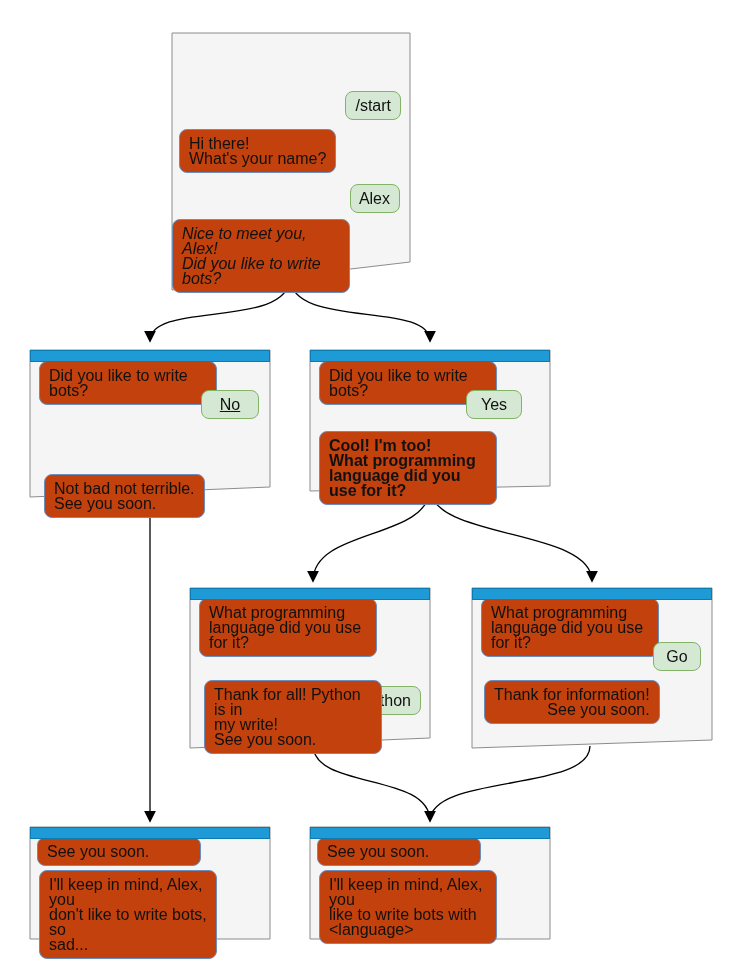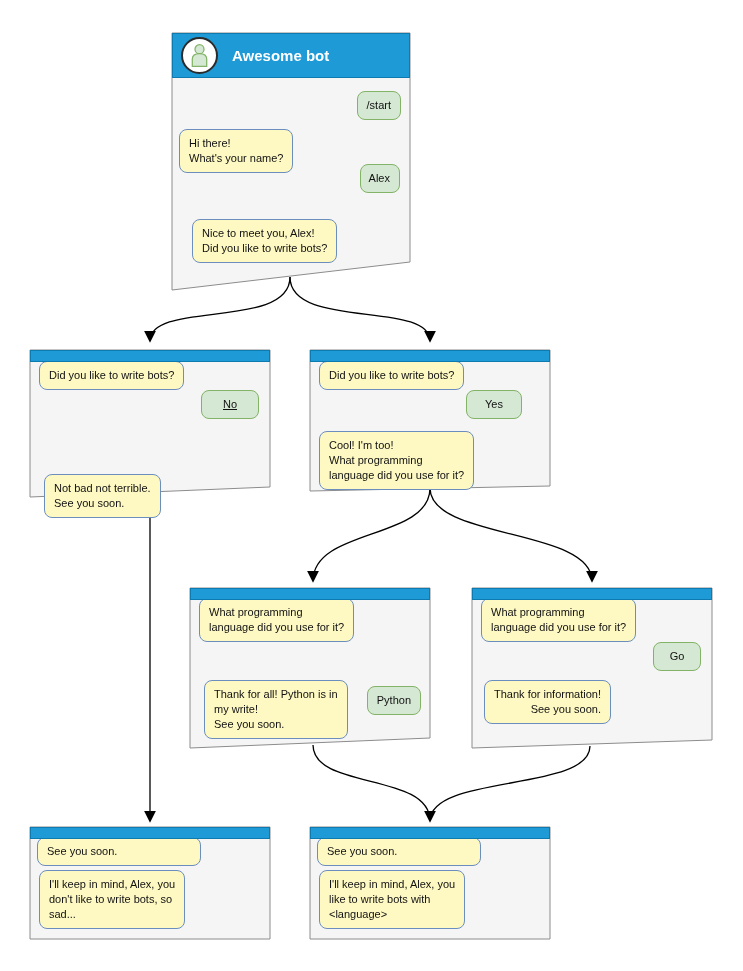--- a/index.html
+++ b/index.html
@@ -29,30 +29,30 @@
     color:#ffffff;font-weight:bold;font-size:15px;
   }
   .avatar{
     width:37px;height:37px;border-radius:50%;
     background:#ffffff;border:2px solid #2b2b2b;
     box-sizing:border-box;
     display:flex;align-items:center;justify-content:center;
   }
   .bubble{
     position:absolute;
-    font-size:11px;line-height:15px;color:#111;
+    font-size:16px;line-height:15px;color:#111;
     padding:6px 9px;
     border-radius:8px;
     white-space:pre-line;
     box-sizing:border-box;
     max-width:178px;
     z-index:2;
   }
   .bubble.bot{
-    background:#fef9c3;border:1px solid #6c8ebf;
+    background:#c2410c;border:1px solid #6c8ebf;
     text-align:left;
   }
   .bubble.user{
     background:#d5e8d4;border:1px solid #82b366;
     text-align:center;min-width:40px;
   }
   .bubble.wide{width:164px;text-align:left;}
 </style>
 </head>
 <body>
@@ -81,50 +81,41 @@
       <path d="M290,277 C290,330 430,300 430,341" marker-end="url(#arrow)"></path>
       <path d="M150,492 L150,821" marker-end="url(#arrow)"></path>
       <path d="M430,488 C430,540 313,528 313,581" marker-end="url(#arrow)"></path>
       <path d="M430,488 C430,540 592,528 592,581" marker-end="url(#arrow)"></path>
       <path d="M313,745 C313,790 430,772 430,821" marker-end="url(#arrow)"></path>
       <path d="M590,746 C590,792 430,774 430,821"></path>
     </g>
   </svg>
 
   <div class="window" style="left:172px;top:33px;width:238px;height:257px;">
-    <div class="titlebar big">
-      <span class="avatar">
-        <svg width="27" height="27" viewBox="0 0 30 30">
-          <circle cx="15" cy="8" r="5" fill="#d5e8d4" stroke="#82b366" stroke-width="1.4"></circle>
-          <path d="M7,27 L7,19 Q7,13 15,13 Q23,13 23,19 L23,27 Z" fill="#d5e8d4" stroke="#82b366" stroke-width="1.4"></path>
-        </svg>
-      </span>
-      <span class="bot-title">Awesome bot</span>
-    </div>
     <div class="bubble user" style="top:58px;right:9px;">/start</div>
     <div class="bubble bot" style="top:96px;left:7px;">Hi there!
 What's your name?</div>
-    <div class="bubble user" style="top:131px;right:10px;padding-left:8px;">Alex</div>
-    <div class="bubble bot" style="top:186px;left:20px;">Nice to meet you, Alex!
+    <div class="bubble user" style="top:151px;right:10px;padding-left:8px;">Alex</div>
+    <div class="bubble bot" style="top:186px;left:0;font-style:italic;">Nice to meet you, Alex!
 Did you like to write bots?</div>
   </div>
 
   <div class="window" style="left:30px;top:350px;width:240px;height:147px;">
     <div class="titlebar slim"></div>
     <div class="bubble bot" style="top:11px;left:9px;">Did you like to write bots?</div>
     <div class="bubble user" style="top:40px;right:11px;min-width:58px;text-decoration:underline;">No</div>
     <div class="bubble bot" style="top:80px;left:14px;margin-top:44px;">Not bad not terrible.
 See you soon.</div>
   </div>
 
   <div class="window" style="left:310px;top:350px;width:240px;height:141px;">
     <div class="titlebar slim"></div>
     <div class="bubble bot" style="top:11px;left:9px;">Did you like to write bots?</div>
     <div class="bubble user" style="top:40px;right:28px;min-width:56px;">Yes</div>
-    <div class="bubble bot" style="top:81px;left:9px;">Cool! I'm too!
+    <div class="bubble bot" style="top:81px;left:9px;font-weight:bold;">Cool! I'm too!
 What programming
 language did you use for it?</div>
   </div>
 
   <div class="window" style="left:190px;top:588px;width:240px;height:160px;">
     <div class="titlebar slim"></div>
     <div class="bubble bot" style="top:10px;left:9px;">What programming
 language did you use for it?</div>
     <div class="bubble user" style="top:54px;right:9px;margin-top:44px;">Python</div>
     <div class="bubble bot" style="top:92px;left:14px;">Thank for all! Python is in

